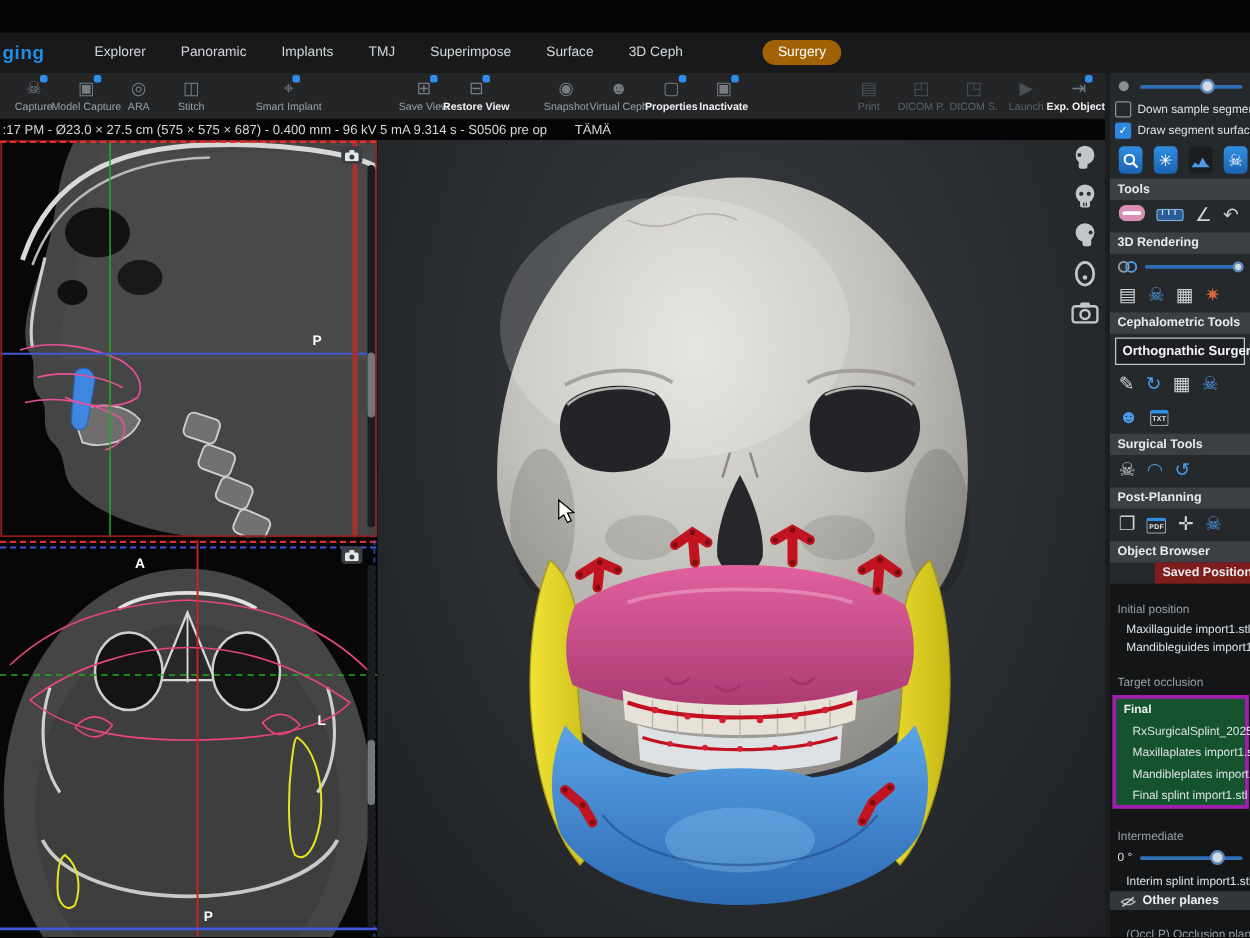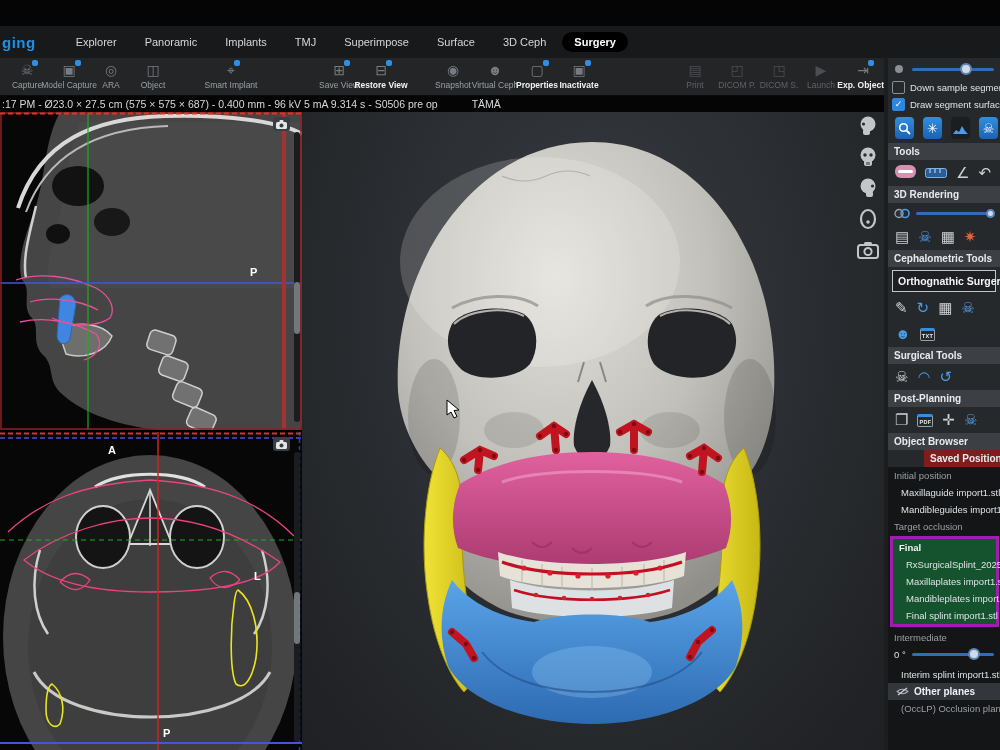--- a/index.html
+++ b/index.html
@@ -6,42 +6,42 @@
   .stage{position:relative;width:1000px;height:750px;background:#000;overflow:hidden;
          font-family:"Liberation Sans",sans-serif;color:#d8dadc;}
   .abs{position:absolute;}
 
   
   .titlestrip{left:0;top:0;width:1000px;height:26px;background:#050505;}
   .tabbar{left:0;top:26px;width:1000px;height:32px;background:#18191b;display:flex;align-items:center;}
   .logo{color:#1f8fe8;font-weight:bold;font-size:15px;margin-left:2px;letter-spacing:.5px;}
   .tabs{display:flex;align-items:center;margin-left:28px;gap:4px;justify-content:flex-end;}
   .tab{padding:4px 12px;font-size:11px;color:#d4d7d9;white-space:nowrap;cursor:default;}
-  .tab.active{background:#000000;color:#fff;border-radius:13px;font-weight:bold;}
+  .tab.active{background:#a16207;color:#fff;border-radius:13px;font-weight:normal;margin-left:48px;}
   .winctl{position:absolute;right:4px;top:0;height:32px;display:flex;align-items:center;gap:12px;}
   .winlabel{font-size:11px;color:#c8cbce;}
   .wicon{font-size:11px;color:#b9bdc0;width:16px;text-align:center;}
   .wicon.vid{background:#3a3e42;border-radius:3px;font-size:7px;padding:2px 4px;width:auto;color:#e8eaec;}
   .wicon.help{border:1px solid #8a9096;border-radius:50%;width:13px;height:13px;line-height:13px;font-size:9px;}
 
   
   .toolbar{left:0;top:58px;width:884px;height:38px;background:#232527;border-bottom:1px solid #0b0b0c;
            display:flex;align-items:flex-start;padding:3px 6px 0 6px;box-sizing:border-box;}
   .titem{display:flex;flex-direction:column;align-items:center;min-width:34px;padding:0 4px;}
   .ticon{position:relative;height:18px;line-height:18px;font-size:14px;color:#767c82;}
   .ticon .dot{position:absolute;right:-5px;top:-1px;width:6px;height:6px;background:#2f8fe8;border-radius:2px;}
   .tlabel{font-size:8.5px;color:#9aa0a5;white-space:nowrap;margin-top:1px;}
   .titem.lit .tlabel{color:#f0f2f4;font-weight:bold;}
   .titem.dis .ticon{color:#4a4f54;} .titem.dis .tlabel{color:#5e6368;}
   .sep{width:1px;height:28px;background:#3a3d40;margin:2px 5px 0 5px;}
   .sp{flex:0 0 auto;}
 
   .infobar{left:0;top:96px;width:884px;height:16px;background:#050506;font-size:10.5px;color:#d6d9db;
            display:flex;align-items:center;padding-left:2px;box-sizing:border-box;white-space:nowrap;}
-  .infotag{margin-left:34px;}
+  .infotag{margin-left:22px;}
 
   
   .views{left:0;top:112px;width:302px;height:638px;background:#000;}
   .ctview{position:absolute;left:0;width:302px;height:318px;overflow:hidden;background:#070707;}
   .cambtn{position:absolute;right:12px;top:5px;width:17px;height:14px;background:#3a3e42;border-radius:3px;
           display:flex;align-items:center;justify-content:center;}
   .vsb{position:absolute;right:2px;top:20px;width:6px;height:290px;background:#1a1c1e;border-radius:3px;}
   .vsb .th{position:absolute;left:0;width:6px;height:52px;background:#72777c;border-radius:3px;}
 
   
@@ -69,26 +69,26 @@
   .minibox{font-size:5.5px;font-weight:bold;color:#e8eaec;border:1px solid #9aa0a4;border-top:3px solid #2f8fe8;
            padding:2px 1px 1px 1px;border-radius:2px;letter-spacing:.3px;}
   .slrow{display:flex;align-items:center;gap:6px;padding:5px 6px;}
   .track{position:relative;height:3px;background:#2f6db5;border-radius:2px;flex:1;}
   .thumb{position:absolute;top:-5px;width:12px;height:12px;border-radius:50%;
          background:#d3dbe2;border:2px solid #5e87b8;box-sizing:border-box;}
   .ddown{margin:3px 4px;border:1px solid #c2c7cb;background:#1d1f22;color:#f2f4f6;font-weight:bold;
          font-size:10.5px;padding:4px 5px;white-space:nowrap;}
   .tree{background:#131517;flex:1;display:flex;flex-direction:column;overflow:hidden;}
   .tgroup{font-size:9.5px;color:#aeb4b9;padding:3px 6px;white-space:nowrap;}
-  .titemrow{display:flex;align-items:center;gap:5px;padding:2px 0 2px 8px;font-size:9.5px;color:#dde2e6;
+  .titemrow{display:flex;align-items:flex-end;gap:5px;padding:2px 0 2px 8px;font-size:9.5px;color:#dde2e6;
             white-space:nowrap;height:13px;}
   .finalbox{border:3px solid #a21caf;background:#14532d;margin:1px 1px 2px 2px;}
   .finalbox .tgroup{color:#f2f4f6;font-weight:bold;}
   .planes{background:#33373c;font-weight:bold;color:#eef1f3;font-size:10px;}
-  .dim{color:#9aa0a5;}
+  .dim{color:#9aa0a5;margin-top:12px;}
   svg text{font-family:"Liberation Sans",sans-serif;}
 </style>
 </head>
 <body>
 
 <div class="stage">
 
   <div class="abs titlestrip"></div>
 
   <div class="abs tabbar">
@@ -113,21 +113,21 @@
     <div class="titem">
       <span class="ticon"><span>▣</span><i class="dot"></i></span>
       <span class="tlabel">Model Capture</span>
       </div>
     <div class="titem">
       <span class="ticon"><span>◎</span></span>
       <span class="tlabel">ARA</span>
       </div>
     <div class="titem">
       <span class="ticon"><span>◫</span></span>
-      <span class="tlabel">Object</span>
+      <span class="tlabel">Stitch</span>
       </div>
     <div class="sep"></div>
     <div class="sp" style="width:26px"></div>
     <div class="titem">
       <span class="ticon"><span>⌖</span><i class="dot"></i></span>
       <span class="tlabel">Smart Implant</span>
       </div>
     <div class="sp" style="width:56px"></div>
     <div class="sep"></div>
     <div class="titem">

